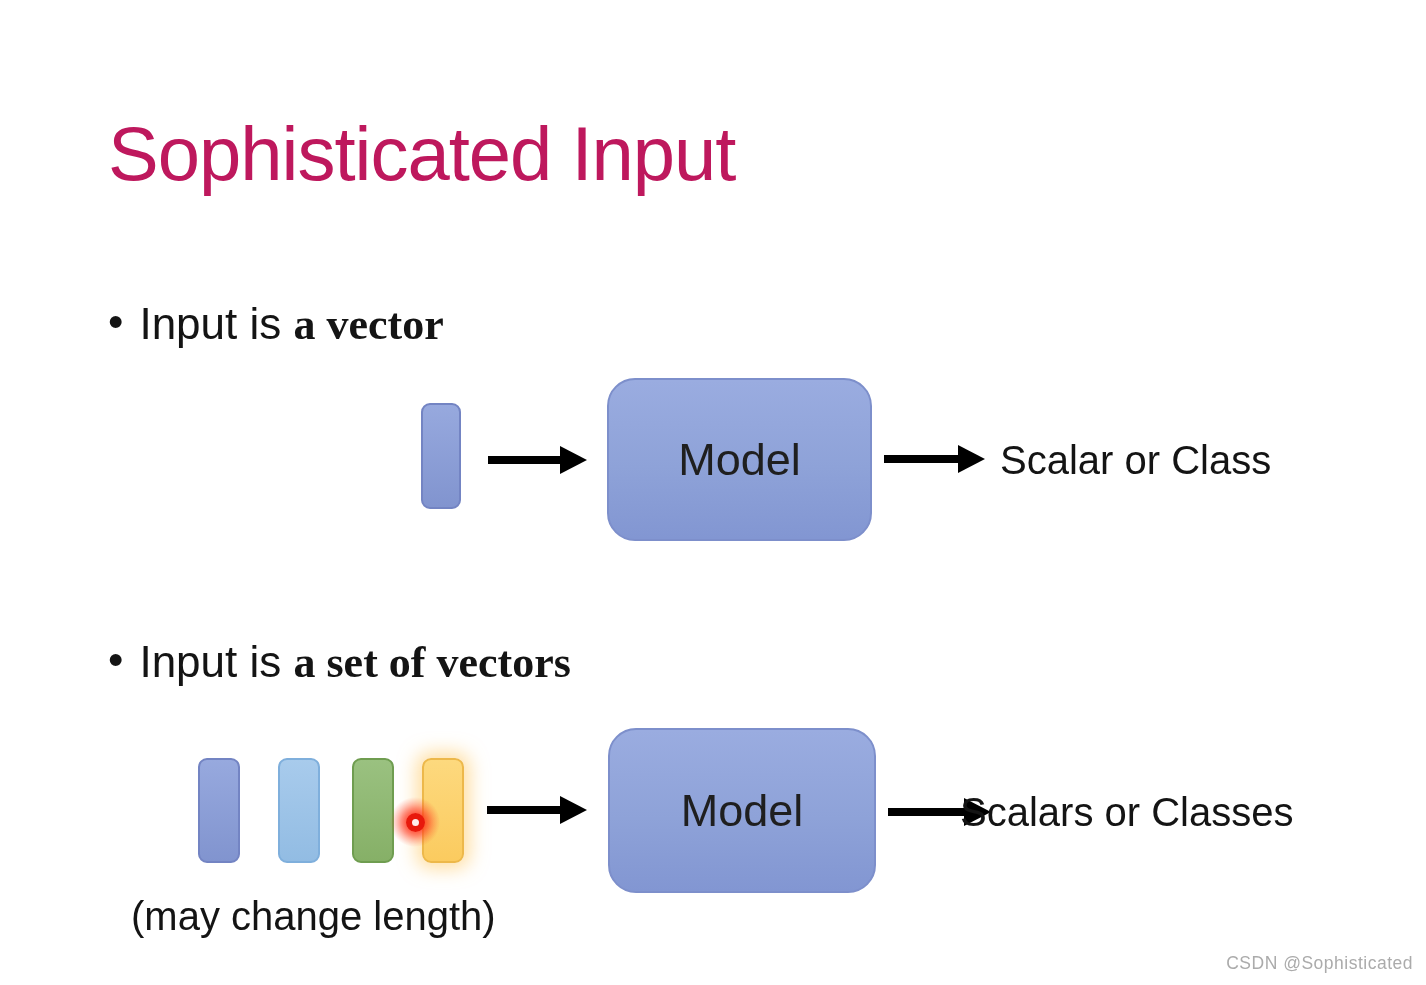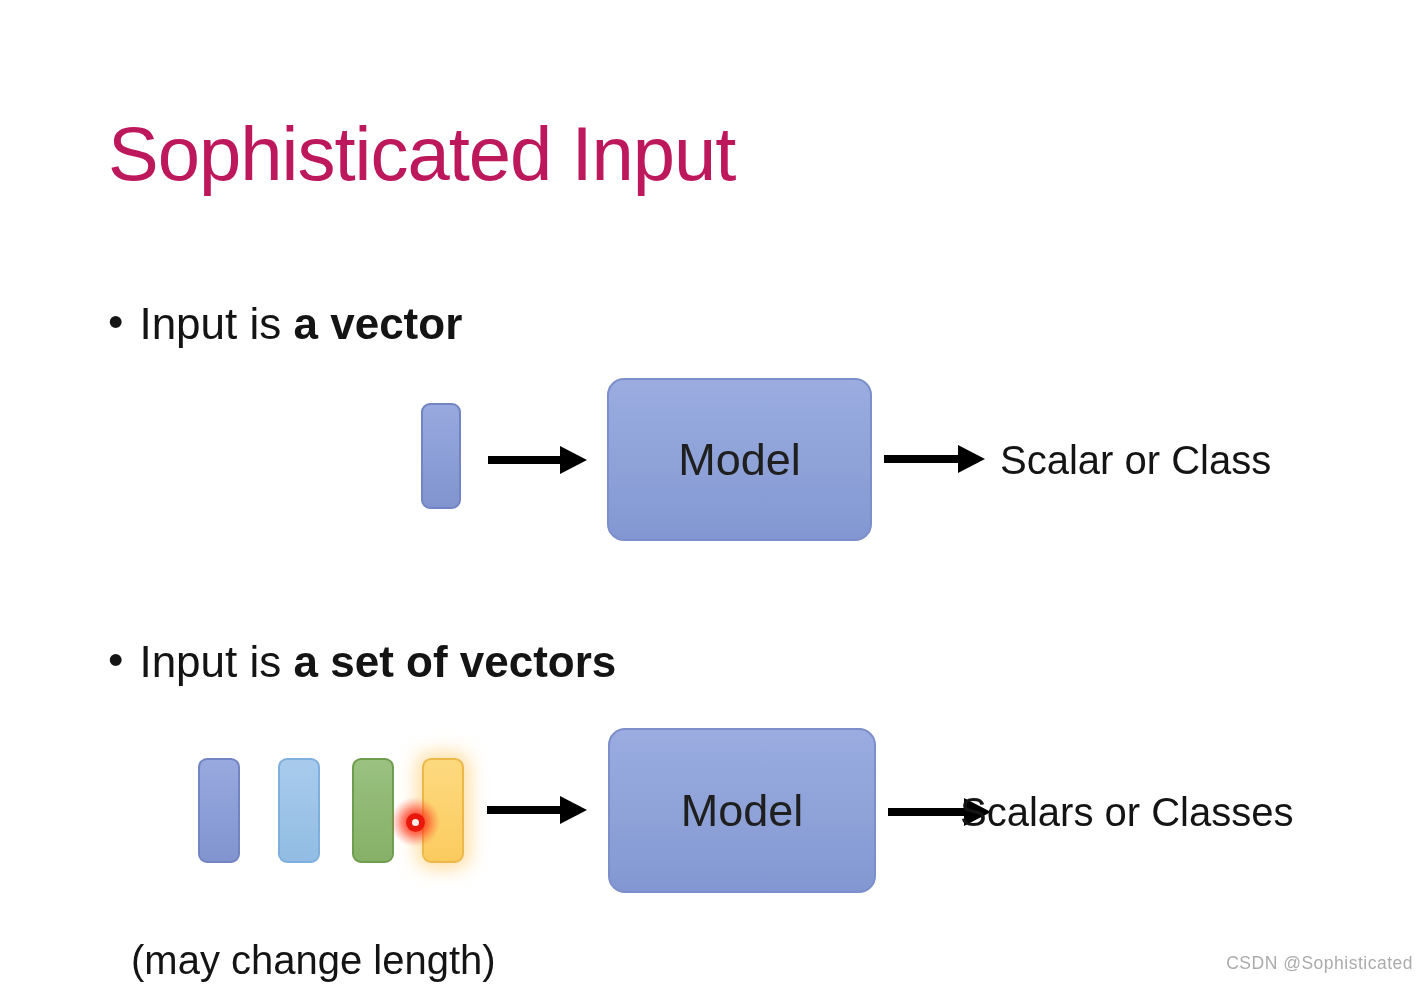--- a/index.html
+++ b/index.html
@@ -15,37 +15,37 @@
     left:108px;top:112px;
     font-size:76px;font-weight:300;letter-spacing:-1px;
     color:#be185d;line-height:1.1;white-space:nowrap;
   }
 
   
   .bullet{
     left:108px;font-size:44px;line-height:52px;color:#141414;white-space:nowrap;
   }
   .bullet .marker{display:inline-block;margin-right:16px;transform:translateY(-2px);}
-  .bullet .bold{font-weight:700;}
+  .bullet .bold{font-weight:700;font-family:Liberation Serif, serif;}
   .bullet-1{top:298px;}
   .bullet-2{top:636px;}
 
   
   .vec{
     width:42px;height:105px;border-radius:9px;box-sizing:border-box;
   }
   .vec-periwinkle{background:linear-gradient(180deg,#97a9de,#8194cf);border:2px solid #7384c3;}
   .vec-lightblue {background:linear-gradient(180deg,#a8cbec,#92bce3);border:2px solid #7fafdc;}
   .vec-green     {background:linear-gradient(180deg,#9ac180,#86b067);border:2px solid #6f9d50;}
   .vec-yellow    {background:linear-gradient(180deg,#fdd97e,#fbcb5f);border:2px solid #edb84a;
                   box-shadow:0 0 18px 6px rgba(255,196,90,.55);}
 
   
   .model-box{
-    width:265px;height:163px;border-radius:17px;box-sizing:border-box;
+    width:265px;height:163px;border-radius:28px;box-sizing:border-box;
     background:linear-gradient(180deg,#9aace0 0%,#8ea2d8 55%,#8296d2 100%);
     border:2px solid #7d8fcb;
     display:flex;align-items:center;justify-content:center;
     font-size:45px;color:#1f1f1f;
   }
 
   
   .arrow{height:28px;}
   .arrow .shaft{position:absolute;left:0;right:24px;top:10px;height:8px;background:#000;}
   .arrow .head{
@@ -122,15 +122,15 @@
   <span>Model</span>
 </div>
 
 <div class="abs arrow" style="left:888px;top:798px;width:103px;">
   <div class="shaft"></div>
   <div class="head"></div>
 </div>
 
 <div class="abs diagram-label" style="left:960px;top:792px;">Scalars or Classes</div>
 
-<div class="abs diagram-label" style="left:131px;top:940px;">(may change length)</div>
+<div class="abs diagram-label" style="left:131px;top:896px;">(may change length)</div>
 
 <div class="abs watermark">CSDN @Sophisticated</div>
 
 </body></html>

